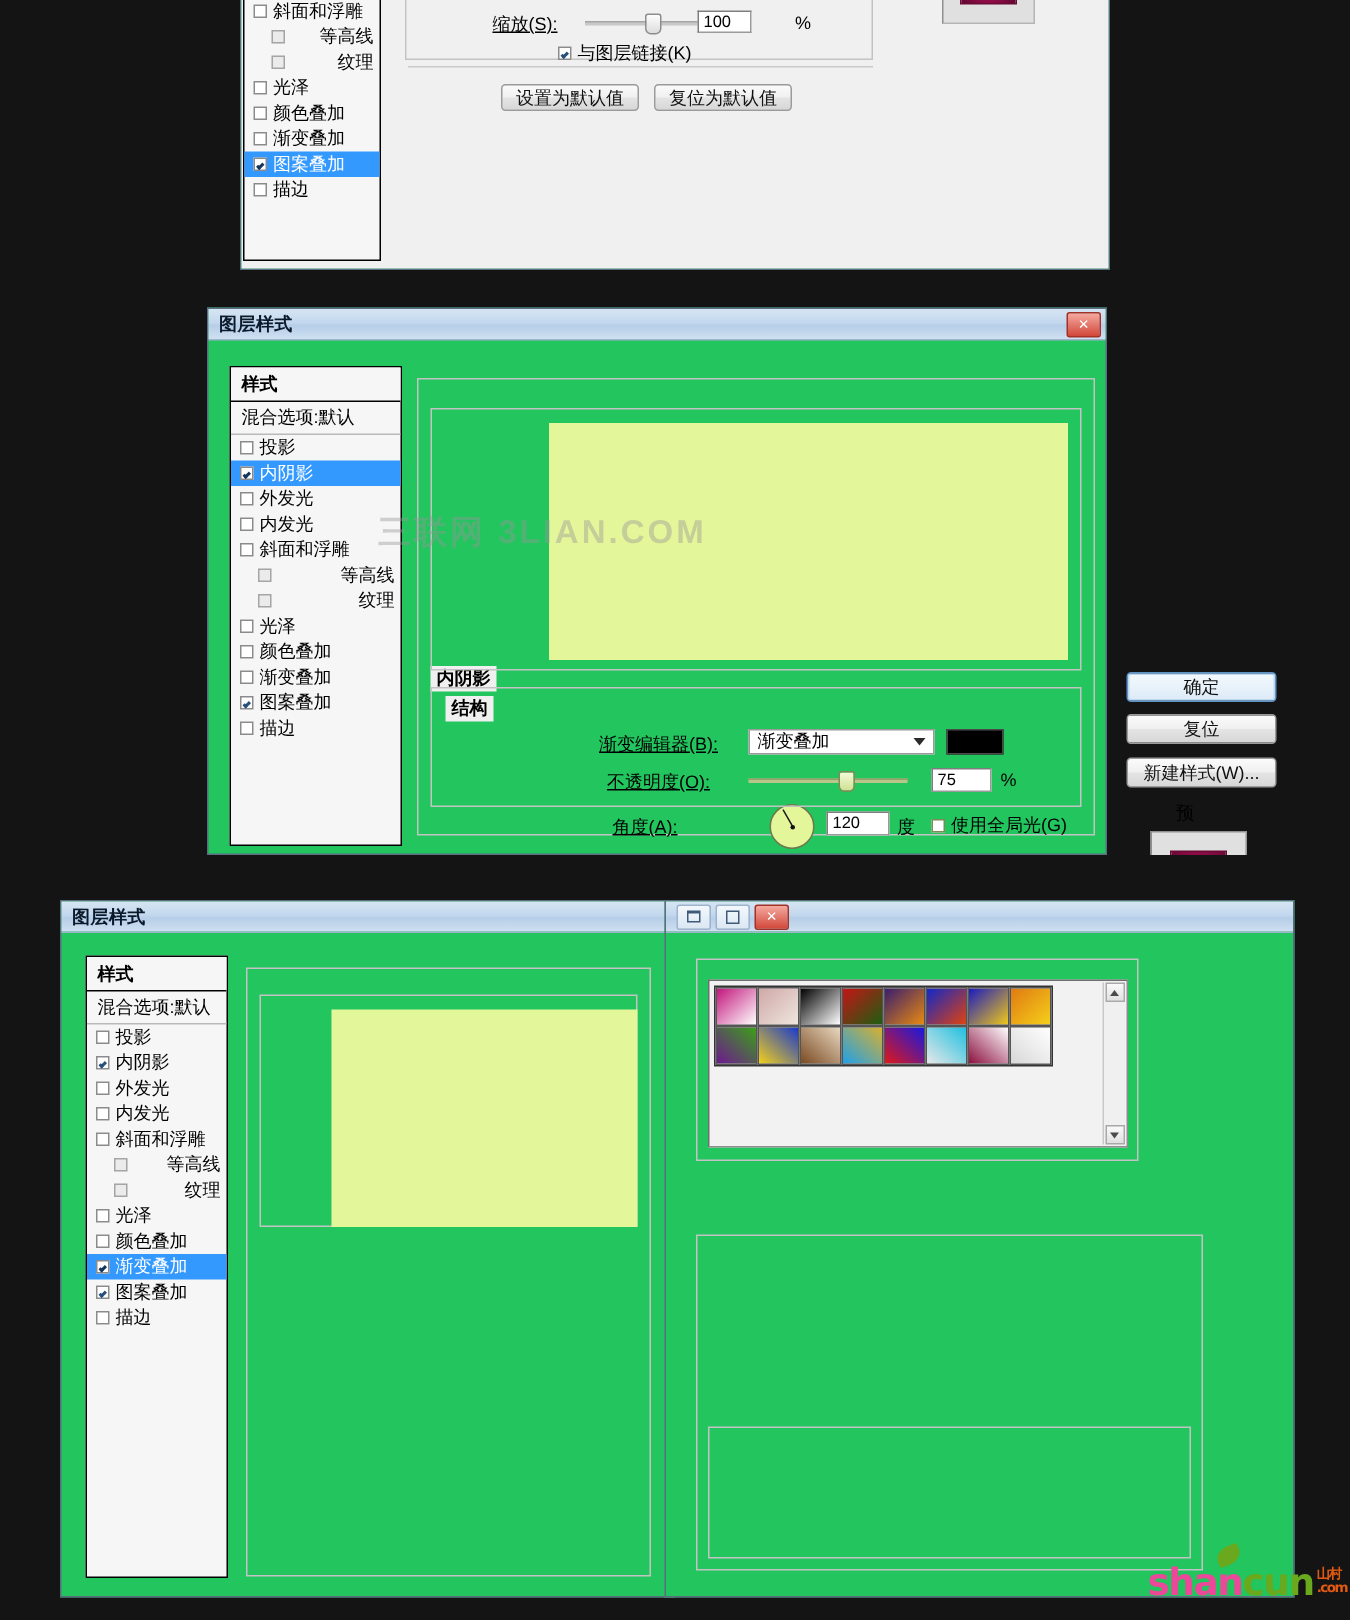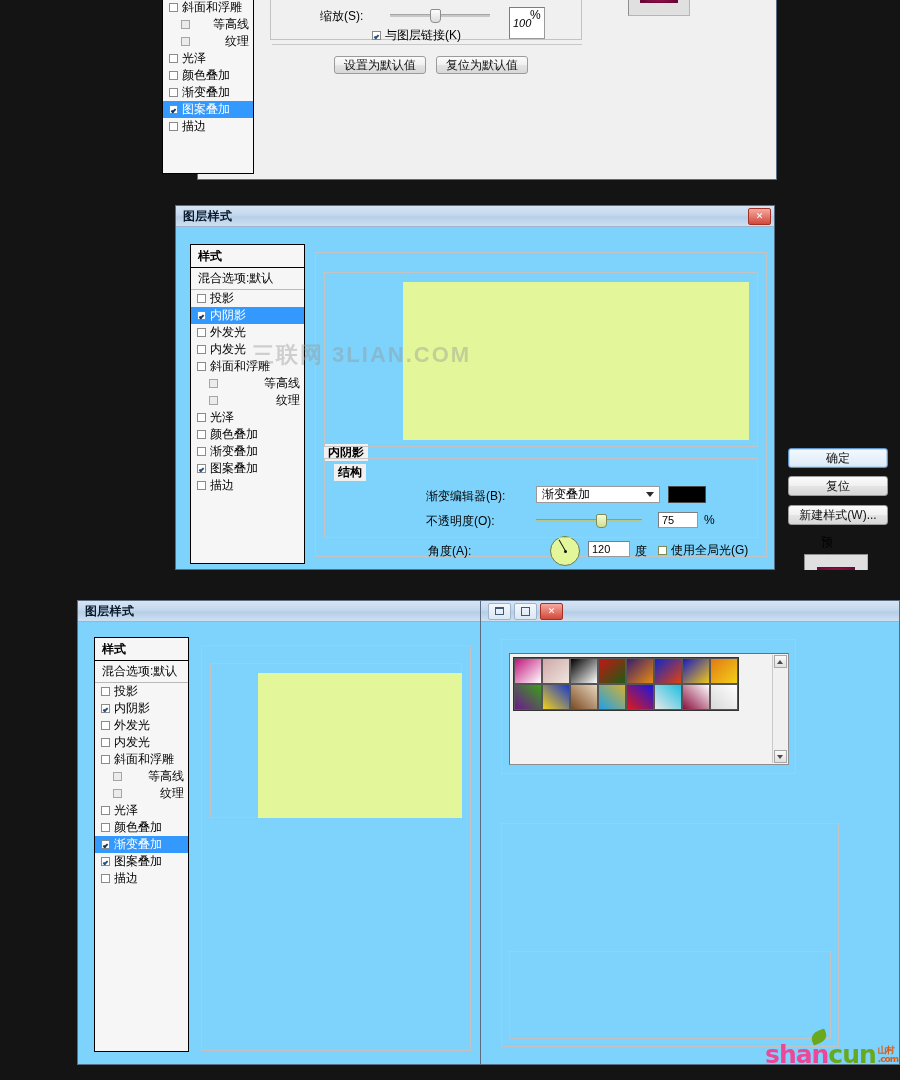--- a/index.html
+++ b/index.html
@@ -4,21 +4,21 @@
 <style>
   html,body{margin:0;padding:0;}
   body{
     width:900px;height:1080px;
     background:#141414;
     font-family:"Liberation Sans","DejaVu Sans",sans-serif;
     font-size:11px;color:#000;
     overflow:hidden;
     position:relative;
   }
-  .dlg{position:absolute;background:#7dd3fc;border:1px solid #5a6d82;box-sizing:border-box;margin-left:37px;}
+  .dlg{position:absolute;background:#22c55e;border:1px solid #5a6d82;box-sizing:border-box;}
   .titlebar{
     height:21px;
     background:linear-gradient(to bottom,#d7e5f3 0%,#c3d8ee 45%,#b6cee8 55%,#cfe0f1 100%);
     border-bottom:1px solid #9db4cc;
     display:flex;align-items:center;padding:0 3px 0 7px;
     font-weight:bold;font-size:12px;color:#0b1a2b;
     box-sizing:border-box;
   }
   .titlebar .ttl{flex:1;letter-spacing:.3px;}
   .winbtns{display:flex;gap:3px;align-items:center;}
@@ -69,21 +69,21 @@
   .cbx.dim{background:#ebebeb;border-color:#a5a5a5;}
 
   
   .grp{position:absolute;border:1px solid #c3c3c3;box-sizing:border-box;}
   .grpLbl{
     position:absolute;background:#f0f0f0;padding:0 4px;font-size:12px;
     font-weight:bold;top:-8px;left:6px;white-space:nowrap;
   }
   .hl{background:#e3f79a;}
 
-  .lbl{position:absolute;font-size:12px;white-space:nowrap;text-align:left;}
+  .lbl{position:absolute;font-size:12px;white-space:nowrap;text-align:center;text-decoration:underline;}
   .lblL{position:absolute;font-size:12px;white-space:nowrap;}
   .fld{
     position:absolute;background:#fff;border:1px solid #9a9a9a;
     border-top-color:#7d7d7d;border-left-color:#7d7d7d;
     box-sizing:border-box;font-size:11px;padding:0 3px;
     display:flex;align-items:center;
   }
   .fld.num{justify-content:flex-start;}
   .combo{
     position:absolute;background:#fff;border:1px solid #9a9a9a;
@@ -245,21 +245,21 @@
     </div>
 </div>
 
 <div class="grp" style="left:270px;top:-36px;width:312px;height:76px;"></div>
 
 <div class="lbl" style="left:320px;top:8px;width:60px;">缩放(S):</div>
 <div class="slider plain" style="left:390px;top:9px;width:100px;">
   <div class="track"></div>
     <div class="knob" style="left:40px;"></div>
 </div>
-<div class="fld num" style="left:509px;top:7px;width:36px;height:32px;font-style:italic;">100</div>
+<div class="fld num" style="left:465px;top:7px;width:36px;height:15px;">100</div>
 <div class="lblL" style="left:530px;top:8px;">%</div>
 
 <div style="position:absolute;left:372px;top:27px;display:flex;align-items:center;gap:4px;">
   <span class="cbx on"></span>
   <span style="font-size:12px;">与图层链接(K)</span>
 </div>
 
 <div class="btn" style="left:334px;top:56px;width:92px;height:18px;">设置为默认值</div>
 <div class="btn" style="left:436px;top:56px;width:92px;height:18px;">复位为默认值</div>
 <div class="sep" style="left:272px;top:44px;width:310px;"></div>

